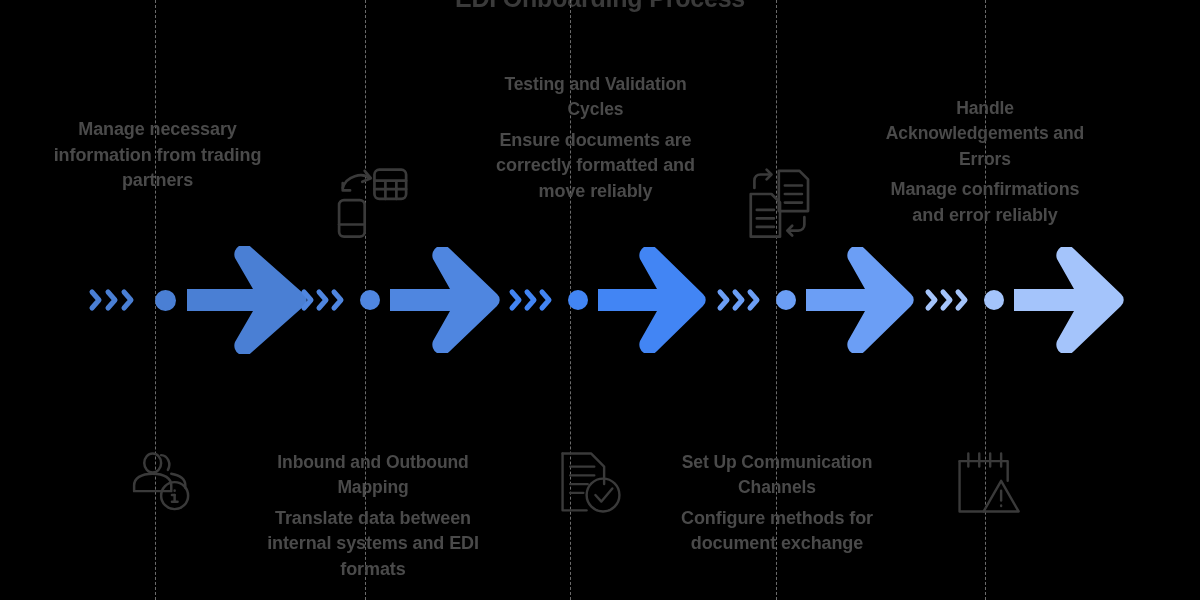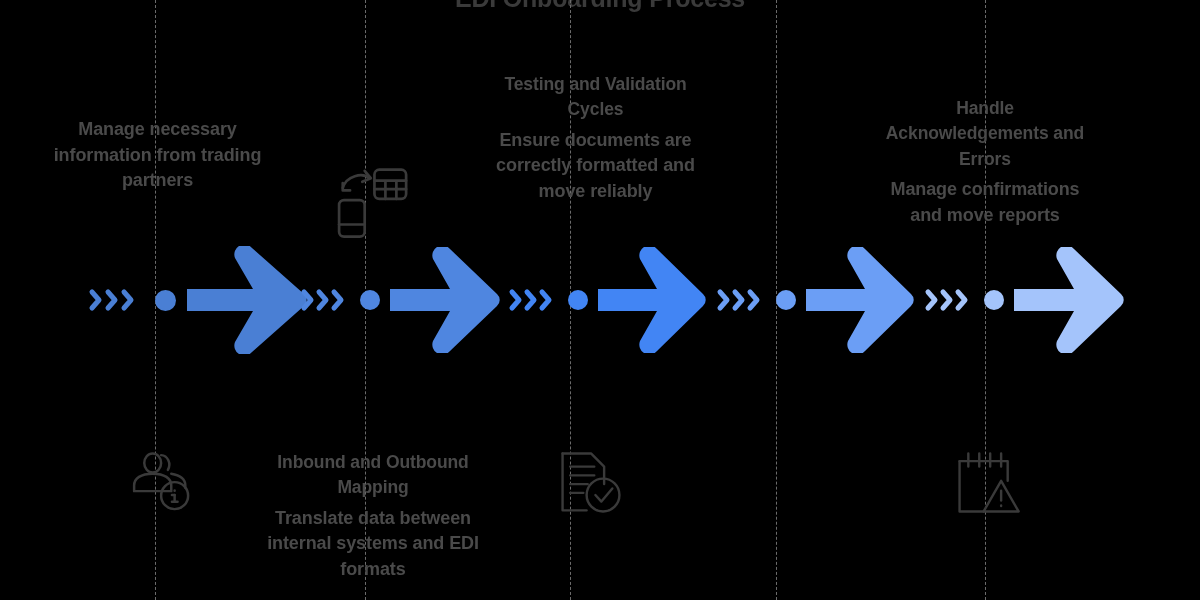--- a/index.html
+++ b/index.html
@@ -119,25 +119,43 @@
       <svg width="70" height="70" viewBox="0 0 64 64" fill="none" stroke="#3a3a3a" stroke-width="2.2" stroke-linecap="round" stroke-linejoin="round">
         <path d="M6 5 h26 l12 12 v16"></path>
         <path d="M6 5 v52 h22"></path>
         <path d="M13 17 h22 M13 25 h22 M13 33 h16 M13 41 h12"></path>
         <circle cx="43" cy="43" r="15"></circle>
         <path d="M36 43 l5.5 6 10-12"></path>
       </svg>
     </div>
   </div>
 
+  <div class="step" style="left:672px;width:210px">
+    <div class="iconbox" style="left:68px;top:166px">
+      <svg width="80" height="78" viewBox="0 0 64 64" fill="none" stroke="#3a3a3a" stroke-width="2.2" stroke-linecap="round" stroke-linejoin="round">
+        <path d="M8 23 h17 l7 7 v28 h-24 z"></path>
+        <path d="M13 36 h14 M13 43 h14 M13 50 h14"></path>
+        <path d="M31 4 h17 l7 7 v26 h-24 z"></path>
+        <path d="M36 16 h14 M36 23 h14 M36 30 h14"></path>
+        <path d="M11 18 v-6 c0-3 2-5 5-5 h8"></path>
+        <path d="M21 3 l4 4 -4 4"></path>
+        <path d="M52 42 v6 c0 3 -2 5 -5 5 h-8"></path>
+        <path d="M42 49 l-4 4 4 4"></path>
+      </svg>
+    </div>
+    <div class="txtblock" style="left:0px;top:450px;width:210px">
+      <div class="step-title">Set Up Communication Channels</div>
+      <div class="step-desc">Configure methods for document exchange</div>
+    </div>
+  </div>
 
   <div class="step" style="left:875px;width:220px">
     <div class="txtblock" style="left:0px;top:96px;width:220px">
       <div class="step-title">Handle Acknowledgements and Errors</div>
-      <div class="step-desc">Manage confirmations and move reports</div>
+      <div class="step-desc">Manage confirmations and error reliably</div>
     </div>
     <div class="iconbox" style="left:78px;top:448px">
       <svg width="70" height="70" viewBox="0 0 64 64" fill="none" stroke="#3a3a3a" stroke-width="2.2" stroke-linecap="round" stroke-linejoin="round">
         <path d="M6 12 h44 v18"></path>
         <path d="M6 12 v46 h22"></path>
         <path d="M14 5 v12 M24 5 v12 M34 5 v12 M44 5 v12"></path>
         <path d="M44 30 L60 58 H28 Z"></path>
         <path d="M44 39 v9"></path>
         <path d="M44 52.5 v0.5"></path>
       </svg>

